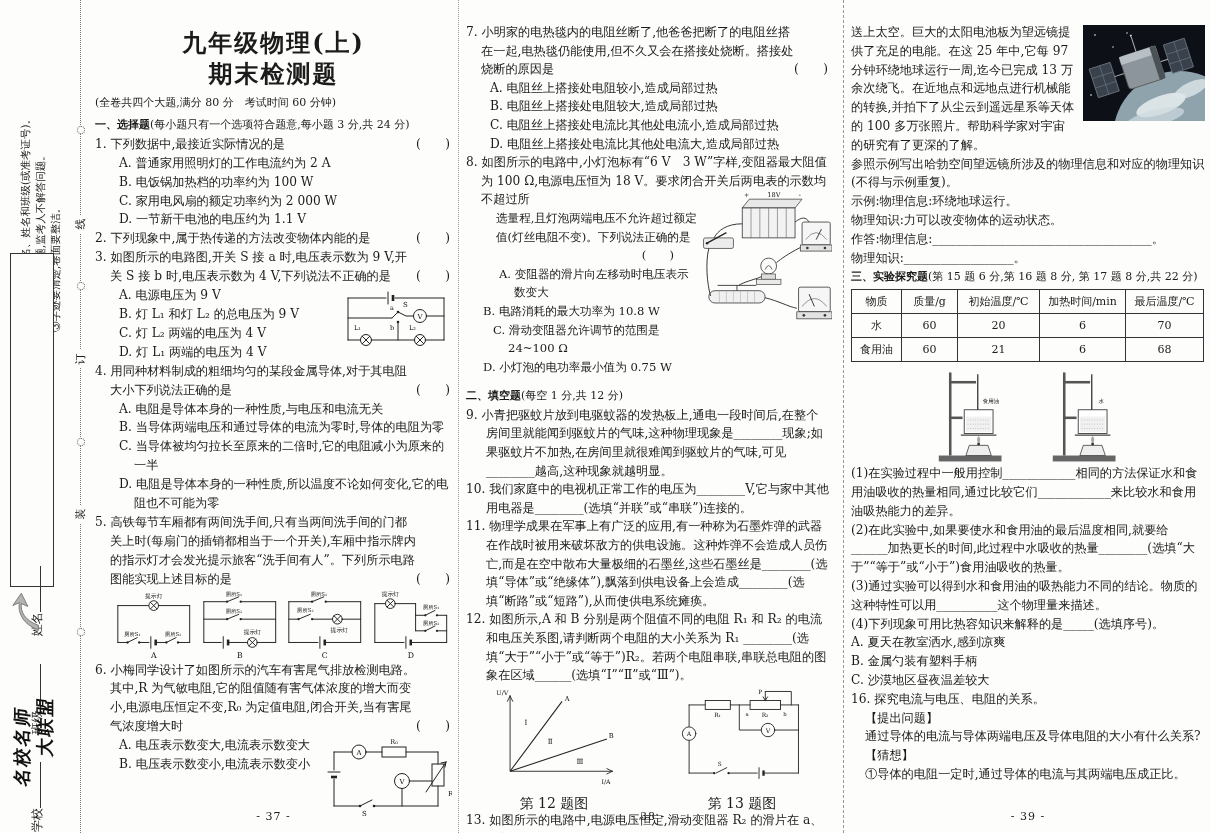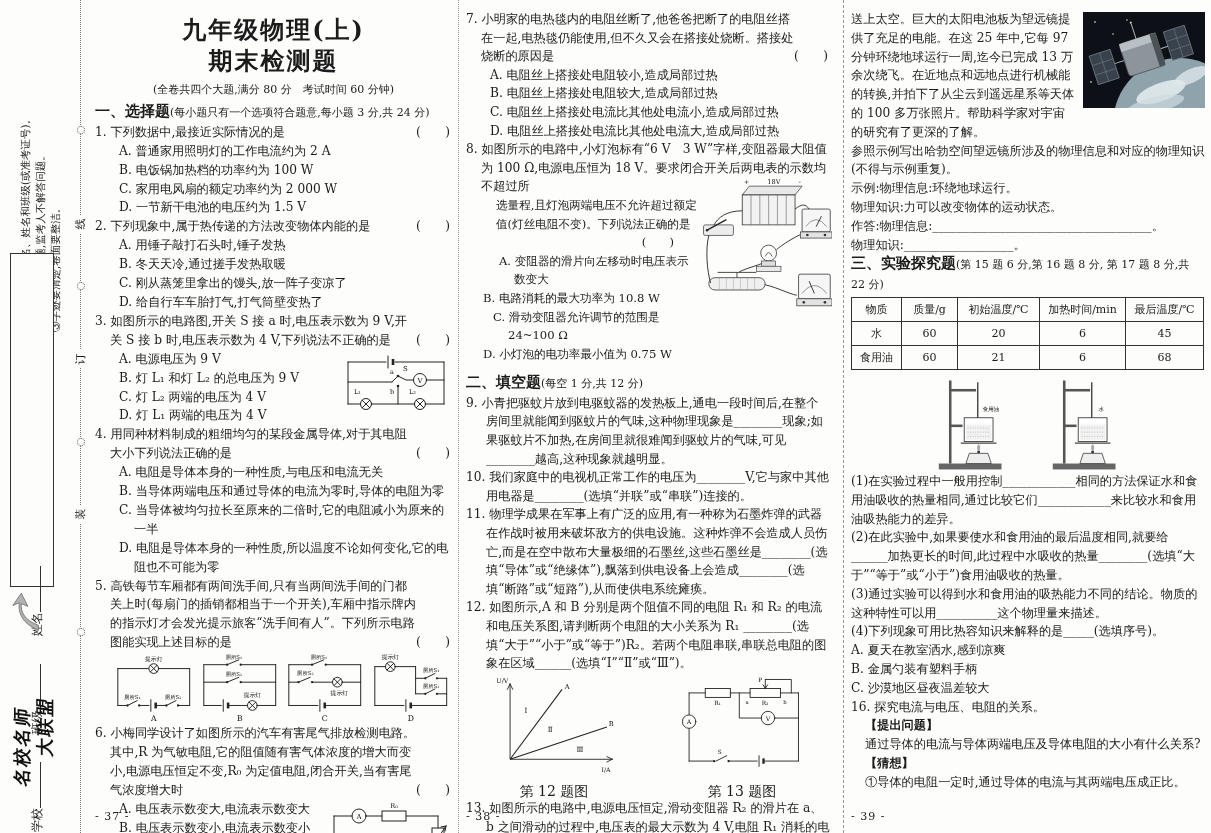--- a/index.html
+++ b/index.html
@@ -25,29 +25,29 @@
   .logo-arrow{position:absolute;left:152px;top:0}
   #bindline{position:absolute;left:80px;top:0;bottom:0;width:0;border-left:1px dotted #777}
   .bchar{position:absolute;left:-9px;width:18px;height:18px;line-height:18px;text-align:center;
          font-size:11px;background:#fdfdfb;transform:rotate(-90deg)}
   .bcirc{position:absolute;left:-4.5px;width:8px;height:8px;border:1px dotted #555;border-radius:50%;background:#fdfdfb}
 
   
   .vsep{position:absolute;top:0;bottom:0;width:0}
   #sep1{left:458px;border-left:1px dotted #999}
   #sep2{left:843px;border-left:1px dashed #999}
-  .col{position:absolute;top:0;bottom:0;padding-top:10px}
+  .col{position:absolute;top:13px;bottom:0;padding-top:10px}
   #col1{left:95px;width:357px;line-height:18.9px;padding-top:14px}
   #col2{left:466px;width:364px;line-height:18.6px}
   #col3{left:851px;width:354px;line-height:18.8px;}
-  .pageno{position:absolute;left:0;right:0;bottom:6px;text-align:left;font-size:11px;letter-spacing:1px}
+  .pageno{position:absolute;left:0;right:0;bottom:6px;text-align:center;font-size:11px;letter-spacing:1px}
 
   .title{text-align:center;font-weight:bold;font-size:24px;line-height:31px;letter-spacing:2px}
-  .subtitle{text-align:center;font-size:11px;margin:5px 0 2px}
-  .sec b{font-size:15px}
+  .subtitle{font-size:11px;margin:5px 0 2px}
+  .sec b{font-size:11px}
   .secnote{font-size:11px}
 
   .q{padding-left:15px;text-indent:-15px}
   .qf{padding-left:20px;text-indent:-20px}
   .stem{position:relative;padding-right:34px}
   .stem.nopr{padding-right:0}
   .br{position:absolute;right:2px;bottom:0;text-indent:0}
   .opts{text-indent:0}
   .opt{margin-left:9px;padding-left:15px;text-indent:-15px}
 
@@ -61,21 +61,21 @@
   .q8 .bracketline{text-align:right;padding-right:26px;text-indent:0}
   .figq8{position:absolute;top:36px;right:-2px;width:132px;height:140px}
 
   .figrow12{display:flex;justify-content:space-between;text-indent:0;padding:2px 4px 0}
   .figcell{width:168px;text-align:center}
   .figcell svg{width:160px;height:104px}
   .caption{font-size:14px;line-height:15px}
 
   .photo{float:right;width:122px;height:96px;margin:2px 0 2px 8px}
   .g{padding-left:14px}
-  .gh{padding-left:14px;font-weight:bold}
+  .gh{padding-left:14px;font-weight:normal}
 
   .tbl{border-collapse:collapse;table-layout:fixed;width:352px;margin:2px 0;text-align:center;font-size:11px;line-height:13px}
   .tbl th,.tbl td{border:1px solid #333;padding:5px 1px;font-weight:normal}
   .approw{display:flex;justify-content:center;gap:34px}
   .approw svg{width:80px;height:100px}
 </style>
 </head>
 <body>
 
 <div>
@@ -120,32 +120,26 @@
   <div class="title">期末检测题</div>
   <div class="subtitle">(全卷共四个大题,满分 80 分　考试时间 60 分钟)</div>
   <div class="sec"><b>一、选择题</b><span class="secnote">(每小题只有一个选项符合题意,每小题 3 分,共 24 分)</span></div>
 
   <div class="q">
     <div class="stem"><span>1. 下列数据中,最接近实际情况的是</span><span class="br">(　　)</span></div>
     <div class="opts">
         <div class="opt">A. 普通家用照明灯的工作电流约为 2 A</div>
         <div class="opt">B. 电饭锅加热档的功率约为 100 W</div>
         <div class="opt">C. 家用电风扇的额定功率约为 2 000 W</div>
-        <div class="opt">D. 一节新干电池的电压约为 1.5 V</div>
+        <div class="opt">D. 一节新干电池的电压约为 1.1 V</div>
       </div>
   </div>
 
   <div class="q">
     <div class="stem"><span>2. 下列现象中,属于热传递的方法改变物体内能的是</span><span class="br">(　　)</span></div>
-    <div class="opts">
-        <div class="opt">A. 用锤子敲打石头时,锤子发热</div>
-        <div class="opt">B. 冬天天冷,通过搓手发热取暖</div>
-        <div class="opt">C. 刚从蒸笼里拿出的馒头,放一阵子变凉了</div>
-        <div class="opt">D. 给自行车车胎打气,打气筒壁变热了</div>
-      </div>
   </div>
 
   <div class="q">
     <div class="stem"><span>3. 如图所示的电路图,开关 S 接 a 时,电压表示数为 9 V,开关 S 接 b 时,电压表示数为 4 V,下列说法不正确的是</span><span class="br">(　　)</span></div>
     <svg class="figq3" viewBox="0 0 112 62">
       <path class="ln" d="M8 10 H46 M55 10 H104 M8 10 V52 M104 10 V52"></path>
       <path class="ln" d="M48 4 V16"></path>
         <path class="tk" d="M53 7 V13"></path>
       <path class="ln" d="M8 52 H20 M31.5 52 H74.5 M85.5 52 H104"></path>
       <circle class="ln" cx="26" cy="52" r="5.5"></circle>
@@ -451,21 +445,21 @@
         <th>最后温度/℃</th>
       </tr>
     </thead>
     <tbody>
 
         <tr>
           <td>水</td>
           <td>60</td>
           <td>20</td>
           <td>6</td>
-          <td>45</td>
+          <td>70</td>
         </tr>
 
         <tr>
           <td>食用油</td>
           <td>60</td>
           <td>21</td>
           <td>6</td>
           <td>68</td>
         </tr>
       </tbody>

